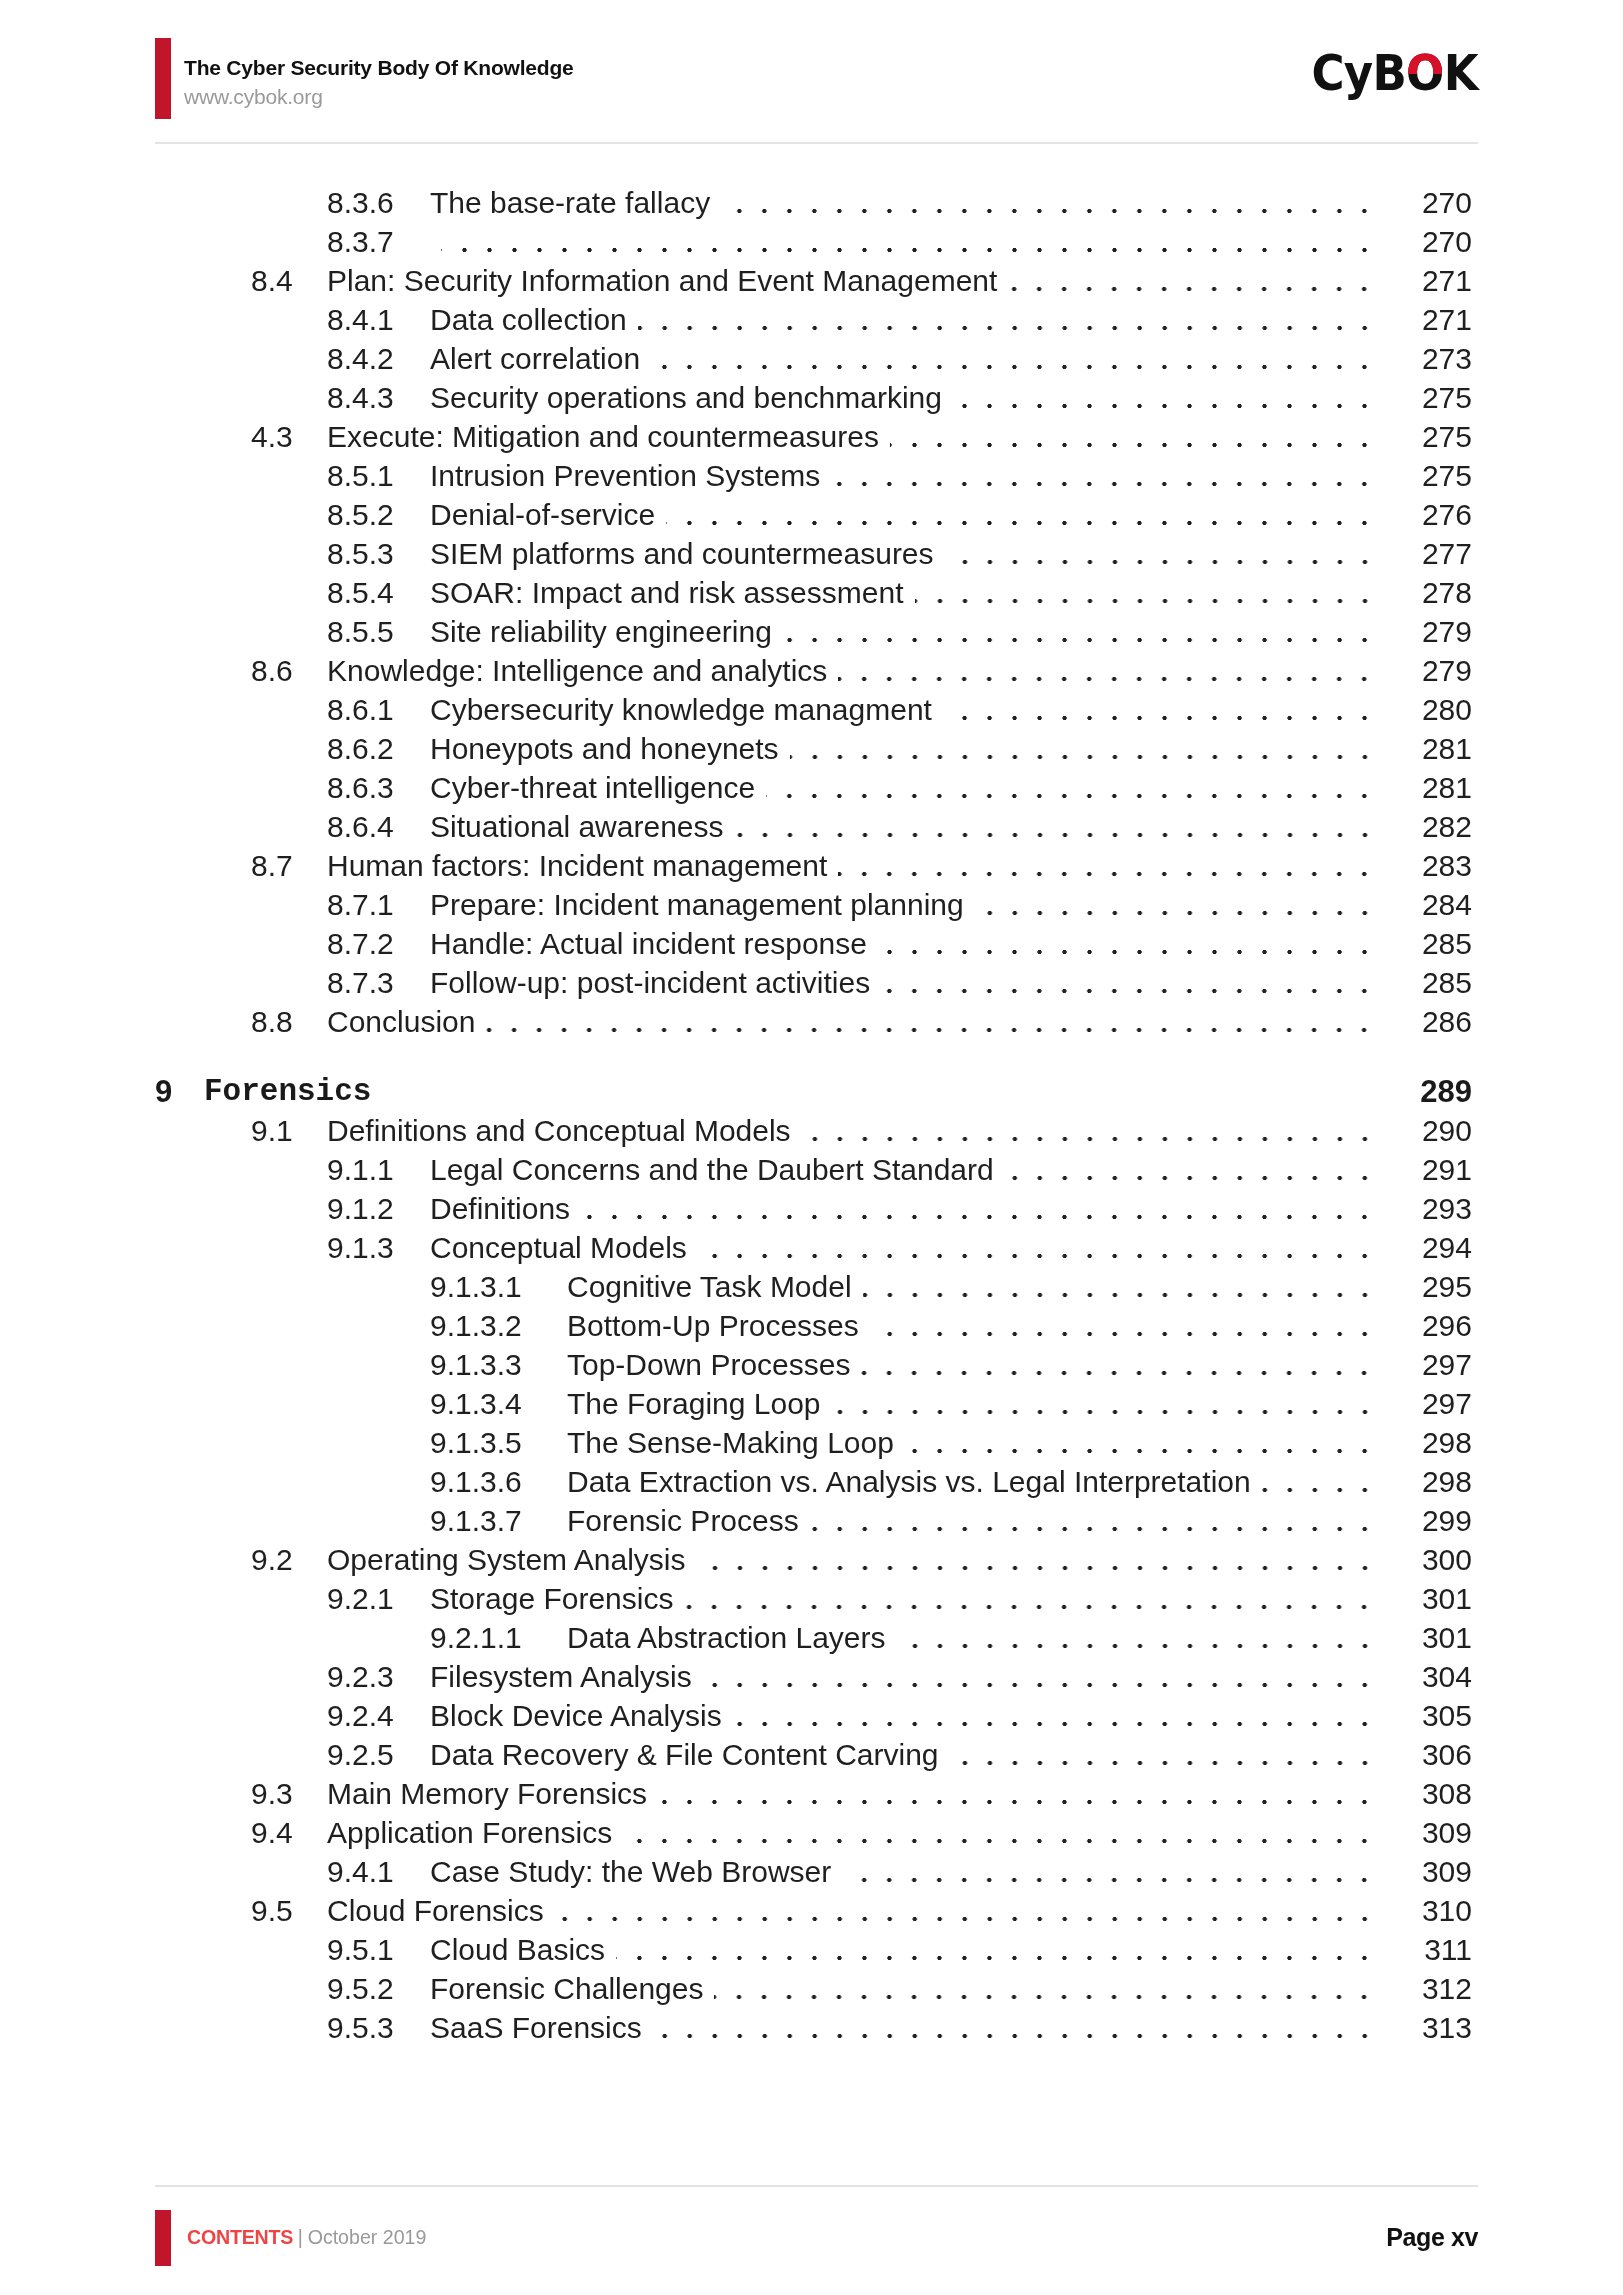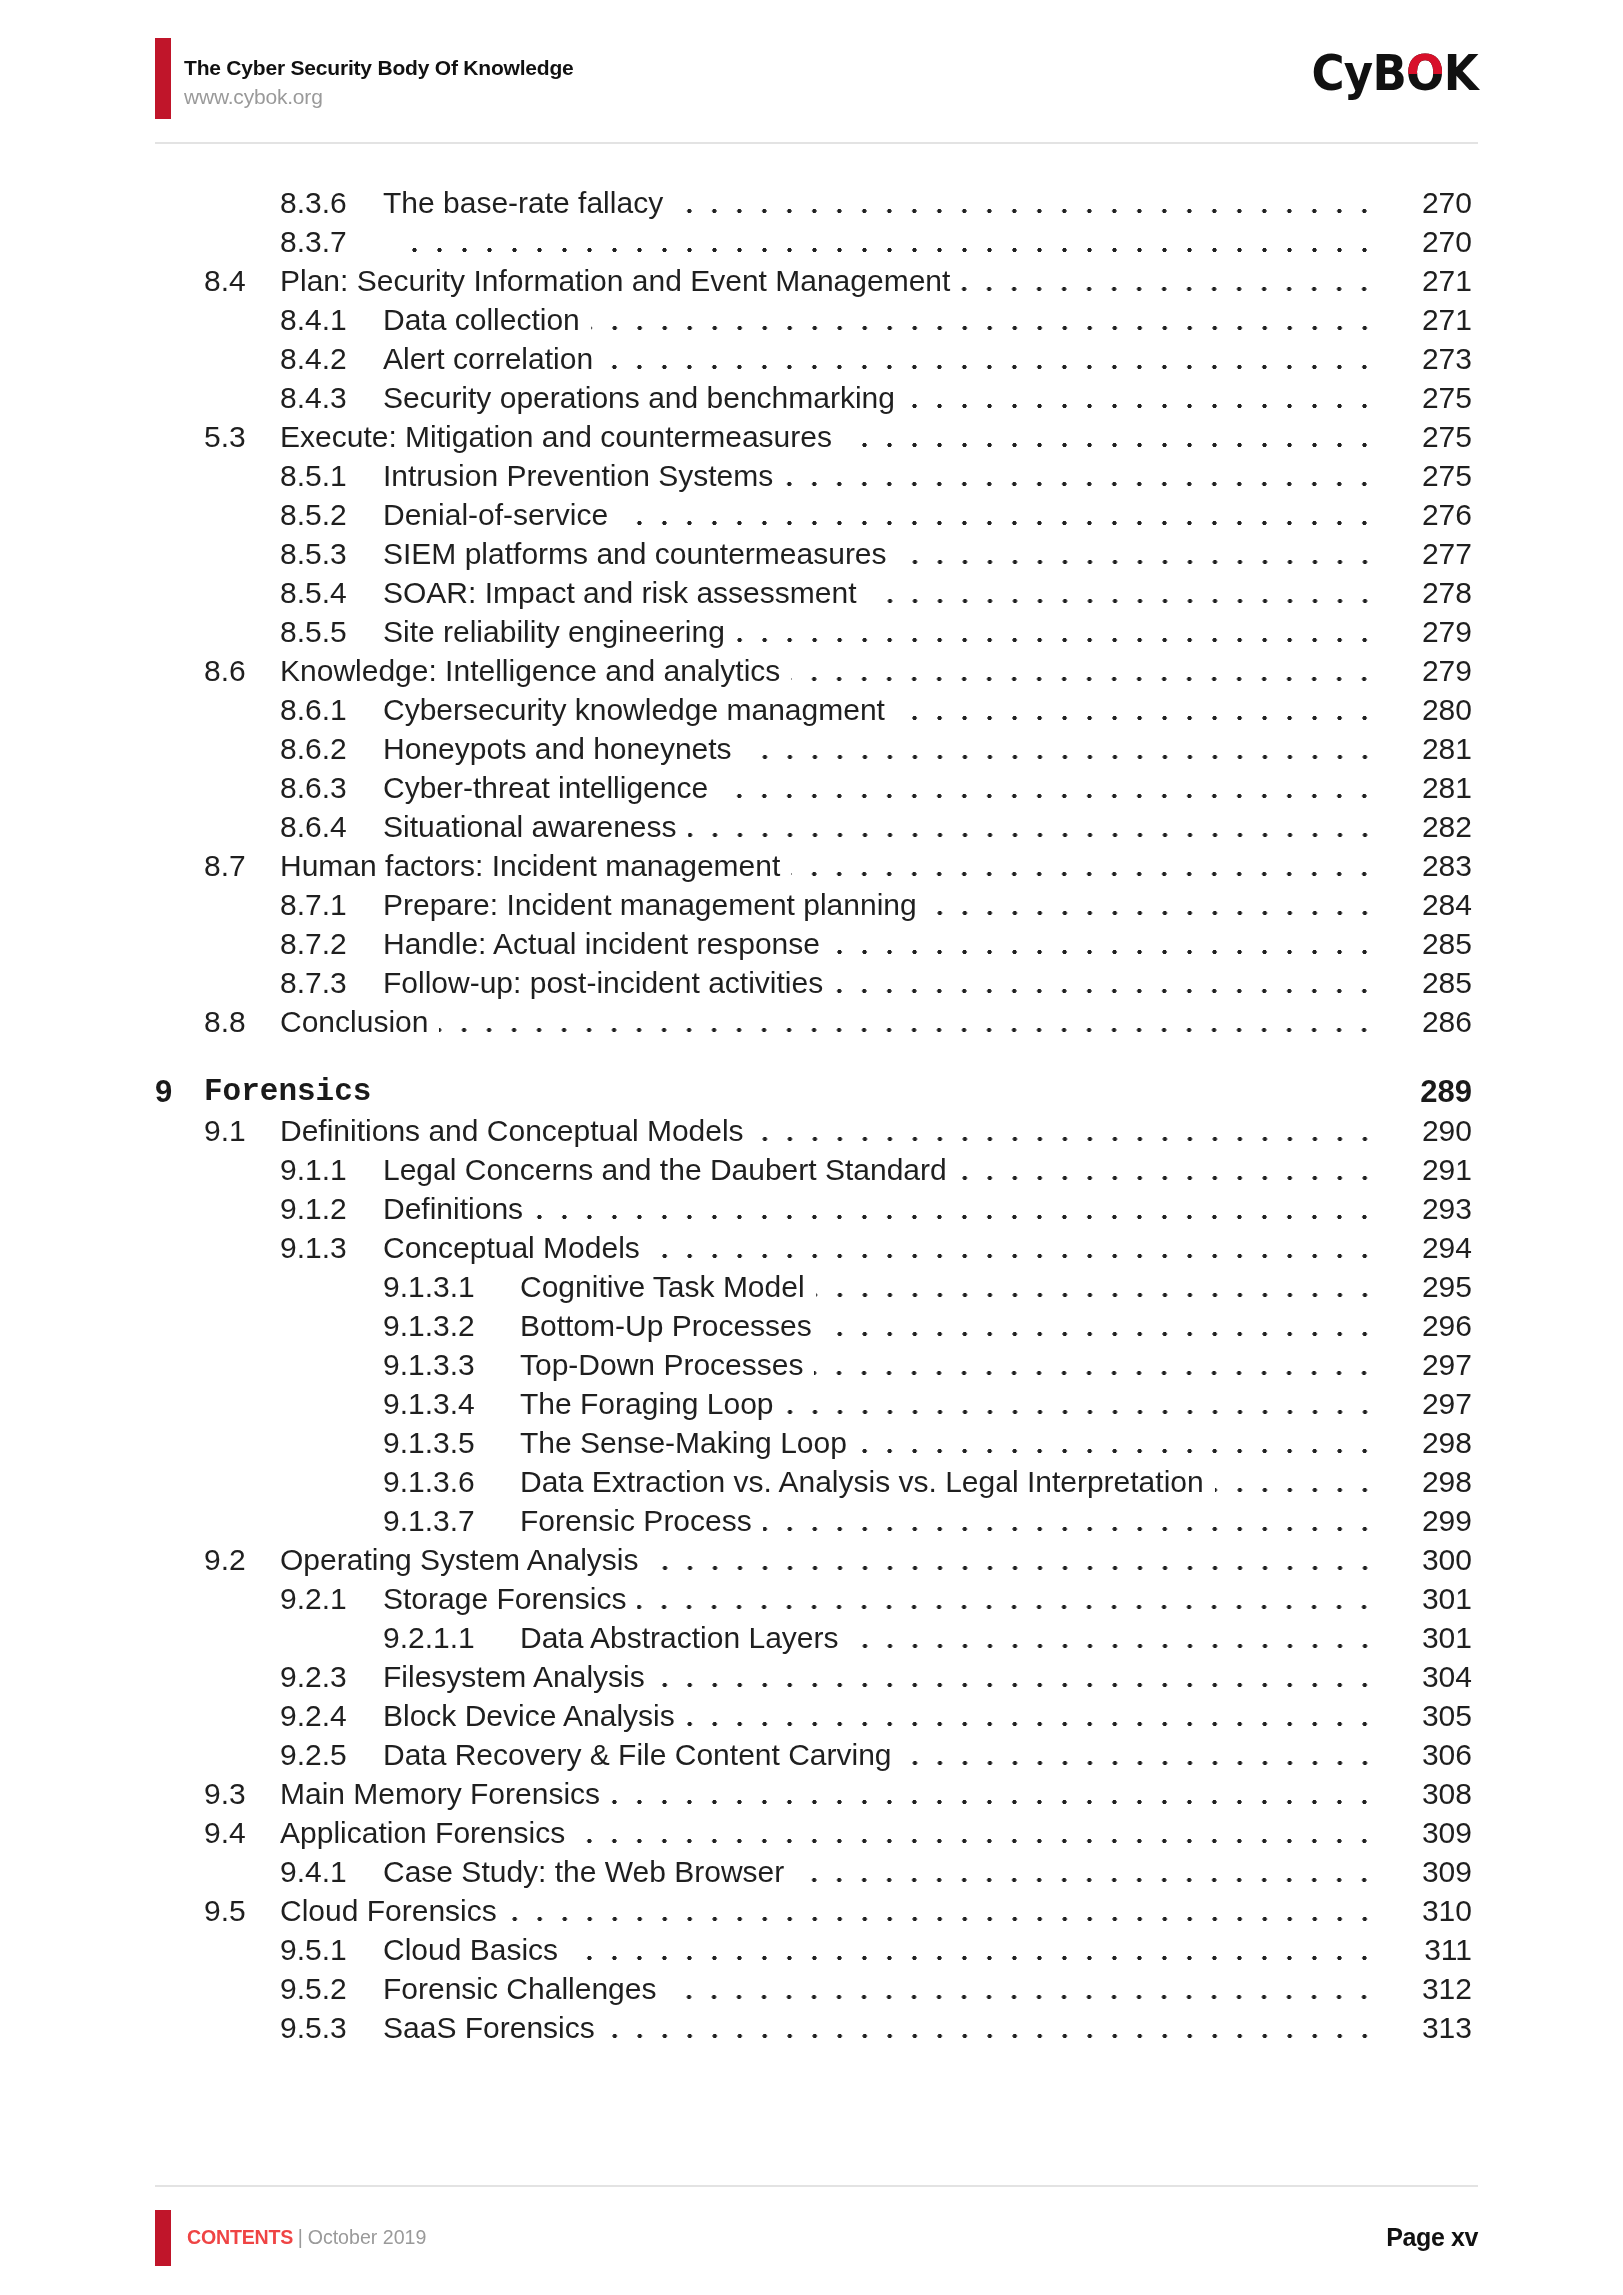--- a/index.html
+++ b/index.html
@@ -11,21 +11,21 @@
   .hdr-title { position: absolute; left: 184px; top: 55px; font-size: 21px; line-height: 25px; font-weight: bold; color: #111; letter-spacing: -0.2px; }
   .hdr-url { position: absolute; left: 184px; top: 84px; font-size: 21px; line-height: 25px; color: #9a9a9a; letter-spacing: -0.2px; }
   .logo { position: absolute; right: 145px; top: 49px; height: 55px; display: flex; align-items: flex-start;
           font-family: "DejaVu Sans", sans-serif; font-weight: bold; font-size: 49px; line-height: 50px; color: #111; letter-spacing: -0.8px; transform: scaleX(0.92); transform-origin: right top; }
   .logo .o { position: relative; display: inline-block; }
   .logo .o-top { position: absolute; left: 0; right: 0; top: 0; height: 50%; overflow: hidden; color: #d8102a; }
   .hdr-rule { position: absolute; left: 155px; top: 142px; width: 1323px; height: 1.6px; background: #e3e3e3; }
 
   
   .toc { position: absolute; left: 0; top: 183px; width: 1623px; }
-  .row { position: relative; height: 39px; font-size: 30px; line-height: 39px; white-space: nowrap; }
+  .row { position: relative; height: 39px; font-size: 30px; line-height: 39px; white-space: nowrap; margin-left: 47px; }
   .row .num { position: absolute; top: 0; }
   .row .body { position: absolute; top: 0; right: 151px; display: flex; align-items: baseline; }
   .row .title { flex: 0 0 auto; }
   .row .dots { flex: 1 1 auto; height: 39px; align-self: stretch;
     background-image: radial-gradient(circle, #1f1f1f 1.9px, transparent 2.4px);
     background-size: 25px 6.3px; background-repeat: repeat-x; background-position: right 84px bottom 7.8px; margin: 0 0 0 11px; }
   .row .page { flex: 0 0 auto; width: 86px; text-align: right; }
 
   .lvl1 .num { left: 204px; } .lvl1 .body { left: 280px; }
   .lvl2 .num { left: 280px; } .lvl2 .body { left: 383px; }
@@ -101,21 +101,21 @@
   </div>
       <div class="row lvl2">
     <span class="num">8.4.3</span>
     <span class="body">
       <span class="title">Security operations and benchmarking</span>
       <span class="dots"></span>
       <span class="page">275</span>
     </span>
   </div>
       <div class="row lvl1">
-    <span class="num">5.3</span>
+    <span class="num">4.3</span>
     <span class="body">
       <span class="title">Execute: Mitigation and countermeasures</span>
       <span class="dots"></span>
       <span class="page">275</span>
     </span>
   </div>
       <div class="row lvl2">
     <span class="num">8.5.1</span>
     <span class="body">
       <span class="title">Intrusion Prevention Systems</span>

